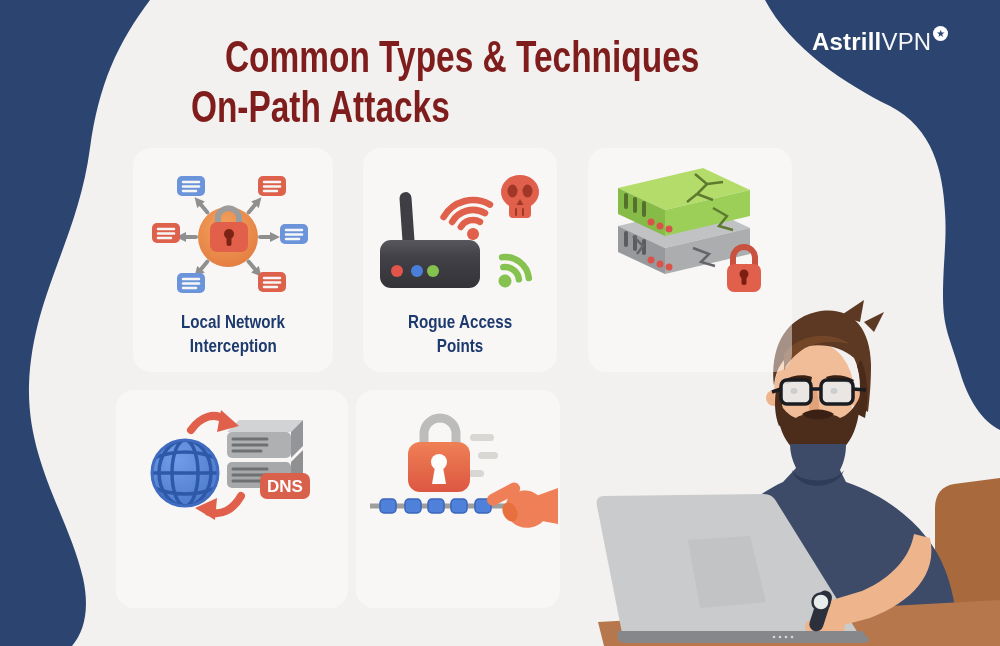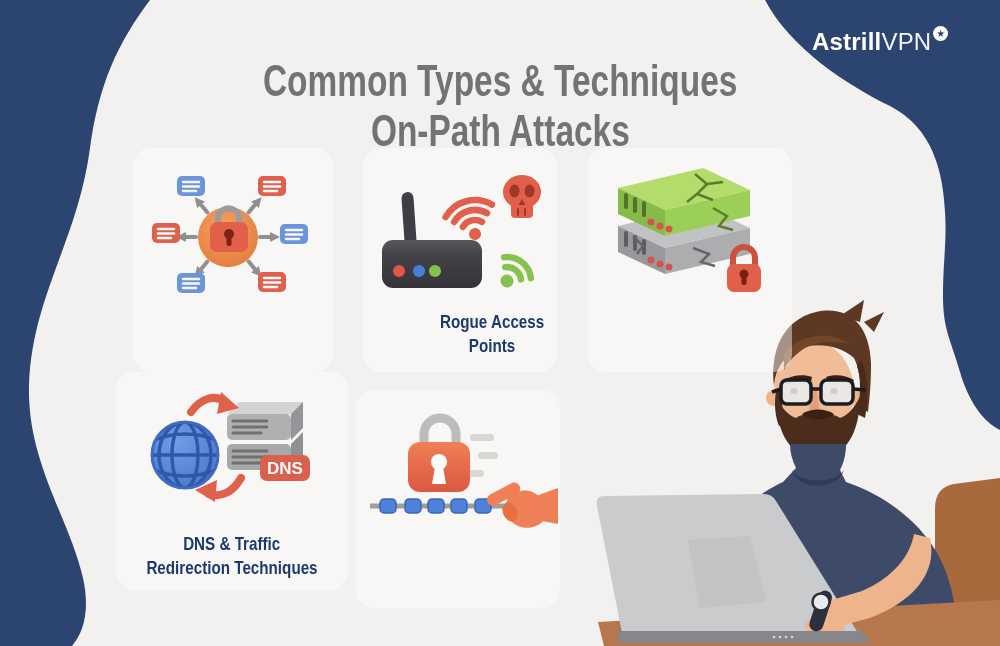--- a/index.html
+++ b/index.html
@@ -6,21 +6,21 @@
   .canvas{position:relative;width:1000px;height:646px;background:#f2f1ef;overflow:hidden;
           font-family:"Liberation Sans",sans-serif;}
   .blob{position:absolute;top:0;}
   .blob-left{left:0;}
   .blob-right{left:755px;}
   .logo{position:absolute;top:28px;left:812px;color:#ffffff;font-size:24px;letter-spacing:.2px;white-space:nowrap;z-index:6;}
   .logo .bold{font-weight:700;}
   .logo .light{font-weight:400;opacity:.95;}
   .logo .badge{display:inline-block;width:15px;height:15px;border-radius:50%;background:#ffffff;color:#2c4470;
                font-size:10px;line-height:15px;text-align:center;vertical-align:top;margin-left:2px;margin-top:-2px;}
-  .title{position:absolute;top:56px;left:150px;width:700px;text-align:center;color:#737373;z-index:5;}
+  .title{position:absolute;top:32px;left:150px;width:700px;color:#7f1d1d;z-index:5;}
   .title .line{display:inline-block;font-size:44px;font-weight:700;line-height:1.14;
                transform:scaleX(.76);transform-origin:center;white-space:nowrap;}
   .card{position:absolute;display:flex;flex-direction:column;align-items:center;
         background:rgba(255,255,255,.45);border-radius:18px;z-index:4;padding-top:4px;}
   .card-label{margin-top:6px;text-align:center;color:#1d3a6e;}
   .card-label .lab{display:inline-block;font-size:19px;font-weight:700;line-height:1.28;
                    transform:scaleX(.8);transform-origin:center;white-space:nowrap;}
   .man{position:absolute;left:578px;top:290px;z-index:3;}
 </style>
 </head>
@@ -133,23 +133,27 @@
       </g>
 
       <g>
         <circle cx="90" cy="85" r="30" fill="url(#g1o)"></circle>
         <path d="M80,72 L80,64 A11,11 0 0 1 101,64 L101,72" stroke="#9c9c9c" stroke-width="6" fill="none" stroke-linecap="round"></path>
         <rect x="72" y="70" width="38" height="30" rx="7" fill="#e2604a"></rect>
         <circle cx="91" cy="82" r="5" fill="#7c2316"></circle>
           <rect x="88.5" y="84" width="5" height="10" rx="2" fill="#7c2316"></rect>
       </g>
     </svg>
-  </div>
-
-  <div class="card" style="left:363px;top:148px;width:194px;height:220px;align-items:flex-end;">
+    <div class="card-label">
+      <span class="lab">Local Network</span><br>
+      <span class="lab">Interception</span>
+    </div>
+  </div>
+
+  <div class="card" style="left:363px;top:148px;width:194px;height:220px;">
     <svg width="190" height="152" viewBox="0 0 190 152">
       <defs>
         <linearGradient id="g2r" x1="0" y1="0" x2="0" y2="1">
           <stop offset="0%" stop-color="#57575d"></stop>
             <stop offset="35%" stop-color="#414147"></stop>
             <stop offset="100%" stop-color="#333338"></stop>
         </linearGradient>
       </defs>
       <g>
         <rect x="38" y="40" width="12" height="58" rx="6" fill="#3e3e44" transform="rotate(-4 44 96)"></rect>
@@ -231,21 +235,21 @@
       </g>
       <g transform="translate(149,112)">
         <path d="M-11,2 L-11,-6 A11,11 0 0 1 11,-6 L11,2" stroke="#c85140" stroke-width="6" fill="none" stroke-linecap="round"></path>
         <rect x="-17" y="0" width="34" height="28" rx="7" fill="#e0604c"></rect>
         <circle cx="0" cy="10" r="4.5" fill="#7c1f13"></circle>
           <rect x="-2.5" y="12" width="5" height="9" rx="2" fill="#7c1f13"></rect>
       </g>
     </svg>
   </div>
 
-  <div class="card" style="left:116px;top:372px;width:232px;height:214px;">
+  <div class="card" style="left:116px;top:390px;width:232px;height:214px;">
     <svg width="210" height="150" viewBox="0 0 210 150">
       <defs>
         <radialGradient id="g4b" cx="38%" cy="30%" r="80%">
           <stop offset="0%" stop-color="#719ce6"></stop>
             <stop offset="100%" stop-color="#4b77cc"></stop>
         </radialGradient>
         <clipPath id="g4c">
             <circle cx="58" cy="79" r="33"></circle>
           </clipPath>
       </defs>
@@ -281,24 +285,20 @@
         <rect x="133" y="79" width="50" height="26" rx="7" fill="#d9604b"></rect>
         <text x="158" y="98" text-anchor="middle" font-family="Liberation Sans, sans-serif" font-size="17" font-weight="700" fill="#ffffff">DNS</text>
       </g>
       <g fill="#e0604c">
         <path d="M64,36 C74,22 88,18 98,26" stroke="#e0604c" stroke-width="8" fill="none" stroke-linecap="round"></path>
         <polygon points="94,16 112,32 90,38"></polygon>
         <path d="M114,102 C106,116 94,122 82,118" stroke="#e0604c" stroke-width="8" fill="none" stroke-linecap="round"></path>
         <polygon points="88,126 68,114 90,104"></polygon>
       </g>
     </svg>
-    <div class="card-label">
-      <span class="lab">DNS &amp; Traffic</span><br>
-      <span class="lab">Redirection Techniques</span>
-    </div>
   </div>
 
   <div class="card" style="left:356px;top:390px;width:204px;height:214px;">
     <svg width="200" height="150" viewBox="0 0 200 150">
       <defs>
         <linearGradient id="g5l" x1="0" y1="0" x2="0" y2="1">
           <stop offset="0%" stop-color="#ef8055"></stop>
             <stop offset="100%" stop-color="#dc5742"></stop>
         </linearGradient>
       </defs>

